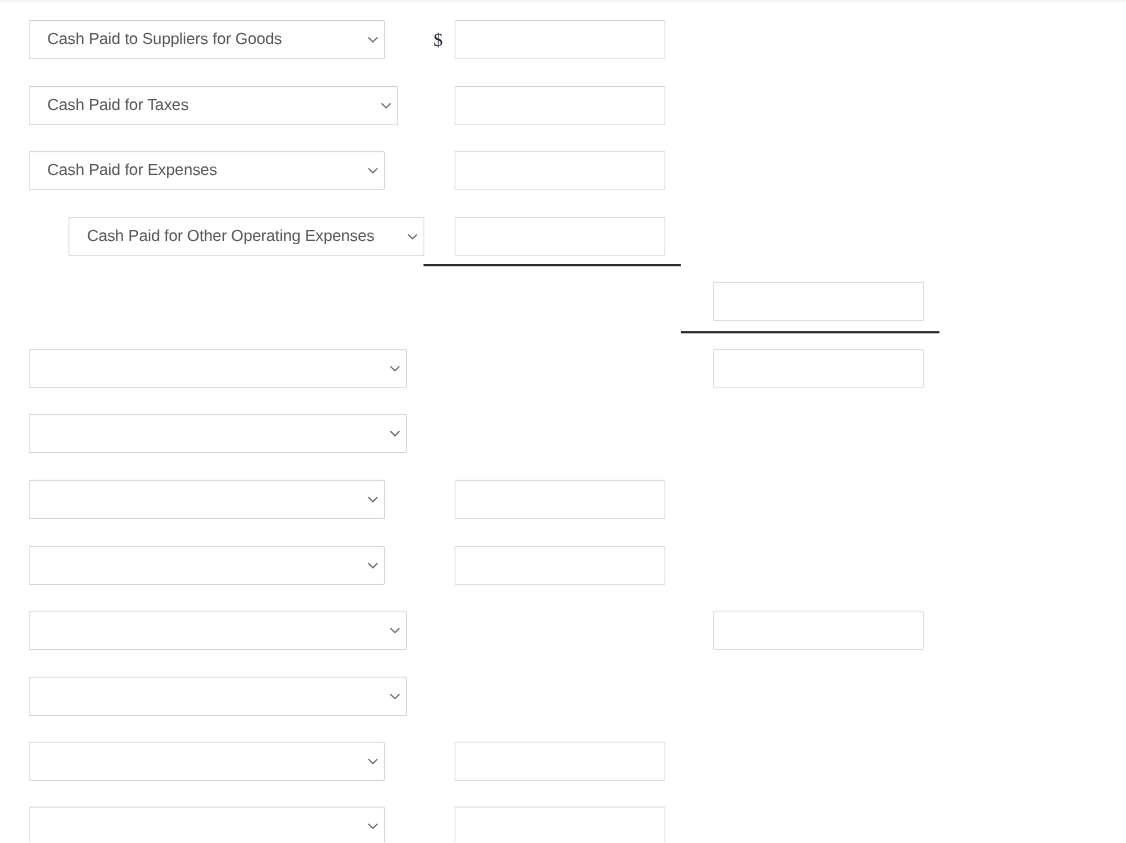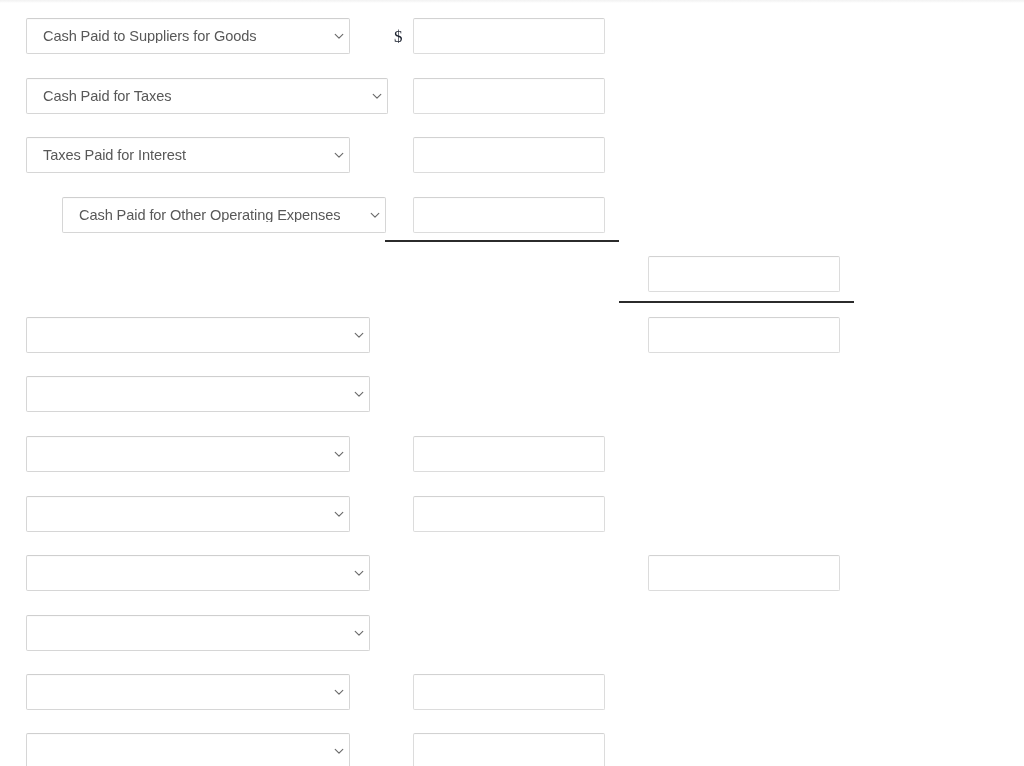--- a/index.html
+++ b/index.html
@@ -106,31 +106,31 @@
 <div class="ws-select" style="left: 26px; top: 18px; width: 324px;">
       <span class="sel-label">Cash Paid to Suppliers for Goods</span>
       <span class="chev">
         <svg width="12" height="12" viewBox="0 0 12 12" aria-hidden="true">
           <path d="M2.2 4.3 L6 8.1 L9.8 4.3" fill="none" stroke="#6b6b6b" stroke-width="1.15" stroke-linecap="round" stroke-linejoin="round"></path>
         </svg>
       </span>
     </div>
     <span class="currency" style="left: 394px; top: 28px;">$</span>
     <input type="text" class="ws-input" placeholder="" style="left: 413px; top: 18px; width: 192px;">
-    <div class="ws-select" style="left: 26px; top: 78px; width: 362px; align-items: center;">
+    <div class="ws-select" style="left: 26px; top: 78px; width: 336px; align-items: center;">
       <span class="sel-label">Cash Paid for Taxes</span>
       <span class="chev">
         <svg width="12" height="12" viewBox="0 0 12 12" aria-hidden="true">
           <path d="M2.2 4.3 L6 8.1 L9.8 4.3" fill="none" stroke="#6b6b6b" stroke-width="1.15" stroke-linecap="round" stroke-linejoin="round"></path>
         </svg>
       </span>
     </div>
     <input type="text" class="ws-input" placeholder="" style="left: 413px; top: 78px; width: 192px;">
     <div class="ws-select" style="left: 26px; top: 137px; width: 324px;">
-      <span class="sel-label">Taxes Paid for Interest</span>
+      <span class="sel-label">Cash Paid for Expenses</span>
       <span class="chev">
         <svg width="12" height="12" viewBox="0 0 12 12" aria-hidden="true">
           <path d="M2.2 4.3 L6 8.1 L9.8 4.3" fill="none" stroke="#6b6b6b" stroke-width="1.15" stroke-linecap="round" stroke-linejoin="round"></path>
         </svg>
       </span>
     </div>
     <input type="text" class="ws-input" placeholder="" style="left: 413px; top: 137px; width: 192px;">
     <div class="ws-select" style="left: 26px; top: 197px; width: 324px; margin-left: 36px;">
       <span class="sel-label">Cash Paid for Other Operating Expenses</span>
       <span class="chev">

